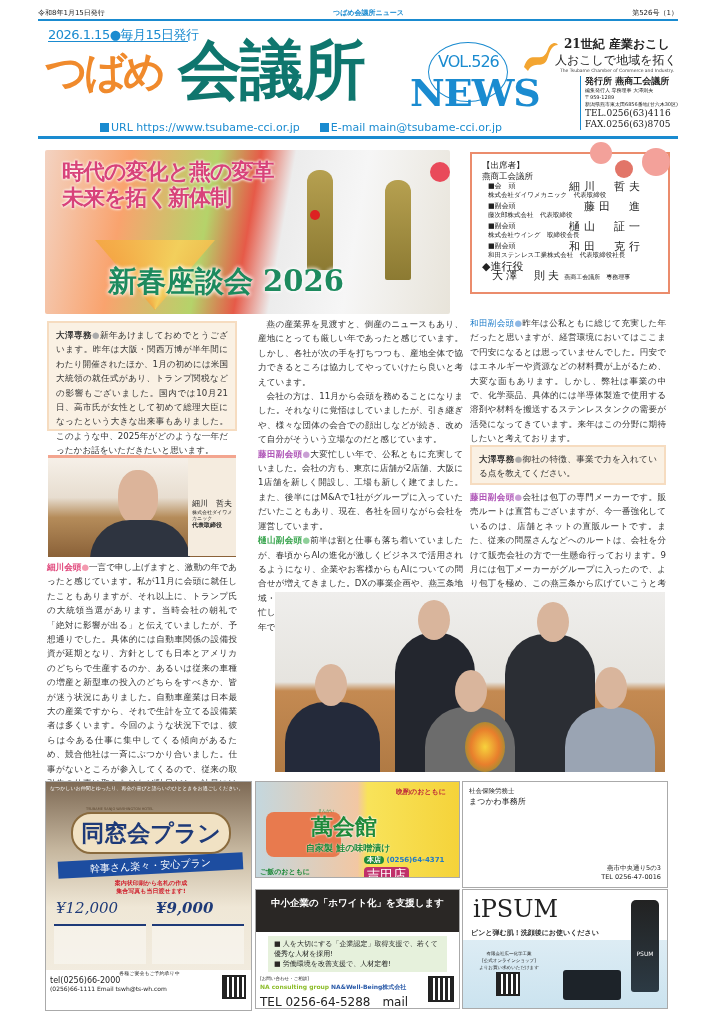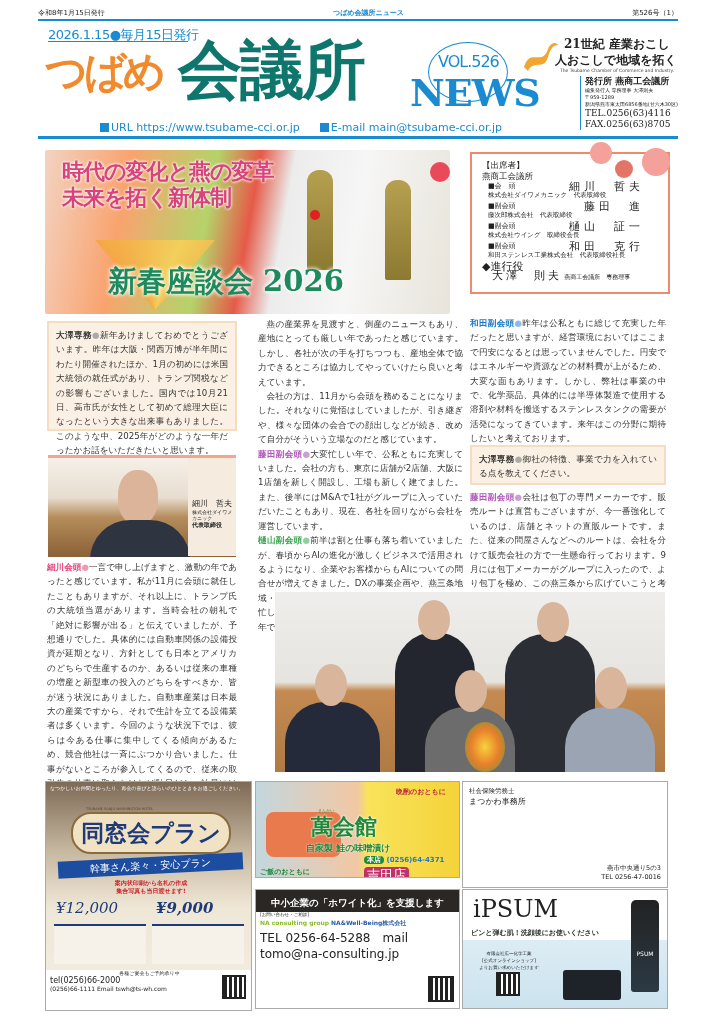--- a/index.html
+++ b/index.html
@@ -13,21 +13,21 @@
 .logo-tsubame{left:45px;top:44px;font-size:42px;color:#f08a2c;font-family:"DejaVu Serif",serif;font-weight:bold;letter-spacing:-4px}
 .logo-kaigisho{left:178px;top:38px;font-size:64px;color:#0f766e;font-weight:bold;letter-spacing:-2px;line-height:64px}
 .logo-news{left:410px;top:70px;font-size:38px;color:#1a8bd0;font-weight:bold;font-family:"DejaVu Serif",serif;letter-spacing:-1px}
 .vol{left:438px;top:52px;font-size:16px;color:#1a8bd0;letter-spacing:-1px}
 .vol-circle{left:428px;top:42px;width:80px;height:60px;border:1px solid #1a8bd0;border-radius:50%}
 .url-line{left:100px;top:121px;font-size:11px;color:#1a8bd0;display:flex;gap:20px}
 .sq{display:inline-block;width:9px;height:9px;background:#1a8bd0;margin-right:2px;vertical-align:-1px}
 .hdr-bottom{left:38px;top:136px;width:640px;height:3px;background:#1a8bd0}
 .mark{left:520px;top:37px;width:40px;height:40px}
 .slogan1{left:564px;top:36px;font-size:12px;font-weight:bold;font-family:"DejaVu Serif",serif;color:#222}
-.slogan2{left:555px;top:52px;font-size:12px;font-weight:bold;font-family:"DejaVu Serif",serif;color:#222}
+.slogan2{left:555px;top:52px;font-size:12px;font-weight:normal;font-family:"DejaVu Serif",serif;color:#222}
 .slogan-en{left:560px;top:68px;font-size:4.5px;color:#444}
 .pub-box{left:580px;top:76px;width:110px;border-left:1px solid #1a8bd0;padding-left:4px;font-size:5px;line-height:7px;color:#222}
 .pub-box .pt{font-size:9px;font-weight:bold;line-height:11px}
 .pub-box .tel{font-size:9px;font-family:"DejaVu Serif",serif;line-height:11px}
 .hero{left:45px;top:150px;width:405px;height:164px;background:linear-gradient(100deg,#f3d3c2 0%,#f9a36e 20%,#b5d36a 40%,#e65a48 50%,#ececec 58%,#f6f6f6 75%,#e8e4da 100%);border-radius:2px;overflow:hidden}
 .hero-fan{left:50px;top:60px;width:120px;height:100px;background:conic-gradient(from 200deg at 50% 100%,#f8c247,#f29435,#f7d05a,#ef8b2d,#f8c247);opacity:.9;clip-path:polygon(50% 100%,0 30%,100% 30%)}
 .kadomatsu{width:26px;height:100px;background:linear-gradient(#b6a050,#8c7a32);border-radius:12px 12px 2px 2px}
 .hero-t1{left:62px;top:158px;font-size:22px;font-weight:bold;color:#d8437a;font-family:"DejaVu Serif",serif;text-shadow:0 0 3px #fff,0 0 3px #fff;letter-spacing:-1px;line-height:26px}
 .hero-t2{left:108px;top:262px;font-size:29px;font-weight:bold;color:#1d8a5e;font-family:"DejaVu Serif",serif;text-shadow:0 0 4px #fff,0 0 4px #fff}
 .att{left:470px;top:152px;width:200px;height:142px;border:2px solid #eb8c6c;padding:6px 10px;font-size:7px;line-height:9px}
@@ -36,21 +36,21 @@
 .att .role .nm{font-size:11px;letter-spacing:4px;margin-right:14px}
 .att .co{padding-left:6px;font-size:6.5px;margin-bottom:2px}
 .att .prog{font-size:11px}
 .plum{border-radius:50%;background:#f3a19a;position:absolute}
 .txt{font-size:8.6px;line-height:14.4px;color:#333;text-align:justify}
 .bx{background:#faf1e4;border:2px solid #f6dcc0;padding:5px 7px}
 .sp-o{color:#333;font-weight:bold}
 .sp-r{color:#e0457a;font-weight:bold}
 .sp-p{color:#b057b8;font-weight:bold}
 .sp-g{color:#3aa54f;font-weight:bold}
-.sp-b{color:#1a7ac8;font-weight:bold}
+.sp-b{color:#1a7ac8;font-weight:normal}
 .dot-o{color:#aaa}
 .portrait{left:48px;top:455px;width:188px;height:102px;background:linear-gradient(#f6f0e8 0%,#e7ddd0 40%,#b58c5a 60%,#8a6138 100%);border-top:3px solid #f3a58f;overflow:hidden}
 .face{left:70px;top:12px;width:40px;height:55px;border-radius:45%;background:#dcb49a}
 .suit{left:42px;top:62px;width:100px;height:45px;border-radius:40px 40px 0 0;background:#2e3440}
 .cap-box{left:188px;top:458px;width:48px;height:98px;background:#f5ecdf;font-size:8px;padding:40px 2px 0 4px}
 .group{left:275px;top:592px;width:390px;height:180px;background:linear-gradient(#efeeec 0%,#e6e4df 50%,#c48a52 55%,#b07a44 100%);overflow:hidden}
 .person{position:absolute;border-radius:40px 40px 0 0}
 .head{position:absolute;border-radius:50%;background:#d9b59c}
 .ad{position:absolute;border:1px solid #aaa;overflow:hidden}
 .ad1{left:45px;top:781px;width:207px;height:230px;background:linear-gradient(#7e6a55,#c6b79f 30%,#efe7d6 55%,#f3eee4)}
@@ -212,21 +212,25 @@
   <div class="abs" style="left:140px;top:5px;font-size:7px;color:#c0303a;font-weight:bold">晩酌のおともに</div>
   <div class="abs" style="left:62px;top:26px;font-size:4px;color:#1f8a3a">まんかい</div>
   <div class="abs" style="left:55px;top:30px;font-size:22px;font-weight:bold;color:#1f8a3a;font-family:'DejaVu Serif',serif;text-shadow:0 0 2px #fff,0 0 2px #fff">萬会館</div>
   <div class="abs" style="left:50px;top:60px;font-size:9px;font-weight:bold;color:#1f8a3a;text-shadow:0 0 2px #fff">自家製 鮭の味噌漬け</div>
   <div class="abs" style="left:4px;top:85px;font-size:7px;font-weight:bold;color:#1f8a3a">ご飯のおともに</div>
   <div class="abs" style="left:108px;top:73px;font-size:7px;font-weight:bold;color:#1f7ac8"><span style="background:#1f8a3a;color:#fff;padding:0 3px;border-radius:4px">本店</span> <span>(0256)64-4371</span></div>
   <div class="abs" style="left:108px;top:84px;font-size:13px;font-weight:normal;color:#1f7ac8"><span style="background:#c0306a;color:#fff;padding:0 3px;border-radius:4px">吉田店</span> <span>(0256)93-2107</span></div>
 </div>
 
 <div class="ad ad3">
-  <div style="background:#2a2725;color:#fff;font-size:9.5px;font-weight:bold;height:22px;line-height:26px;text-align:center">中小企業の「ホワイト化」を支援します</div>
+  <div style="background:#2a2725;color:#fff;font-size:9.5px;font-weight:bold;height:42px;line-height:26px;text-align:center">中小企業の「ホワイト化」を支援します</div>
+  <div style="margin:4px 12px;background:#e6f1dc;padding:3px 6px;font-size:7px;line-height:10px">
+    <div><span style="color:#2a2725">■</span> <span>人を大切にする「企業認定」取得支援で、若くて優秀な人材を採用!</span></div>
+    <div><span style="color:#2a2725">■</span> <span>労働環境を改善支援で、人材定着!</span></div>
+  </div>
   <div style="font-size:4.5px;padding-left:4px">[お問い合わせ・ご相談]</div>
   <div style="font-size:6px;padding-left:4px;margin-top:2px"><span style="color:#8dbd2c;font-weight:bold">NA consulting group</span> <span style="color:#2a5aa8;font-weight:bold">NA&amp;Well-Being株式会社</span></div>
   <div style="font-size:12px;padding-left:4px;margin-top:2px"><span>TEL 0256-64-5288</span>　<span>mail tomo@na-consulting.jp</span></div>
   <div class="abs qr" style="left:172px;top:86px;width:26px;height:26px"></div>
 </div>
 
 <div class="ad ad4">
   <div style="font-size:6.5px;padding:5px 0 0 6px">社会保険労務士</div>
   <div style="font-size:8px;padding-left:6px">まつかわ事務所</div>
   <div class="abs" style="right:6px;top:82px;font-size:6.5px;text-align:right">

